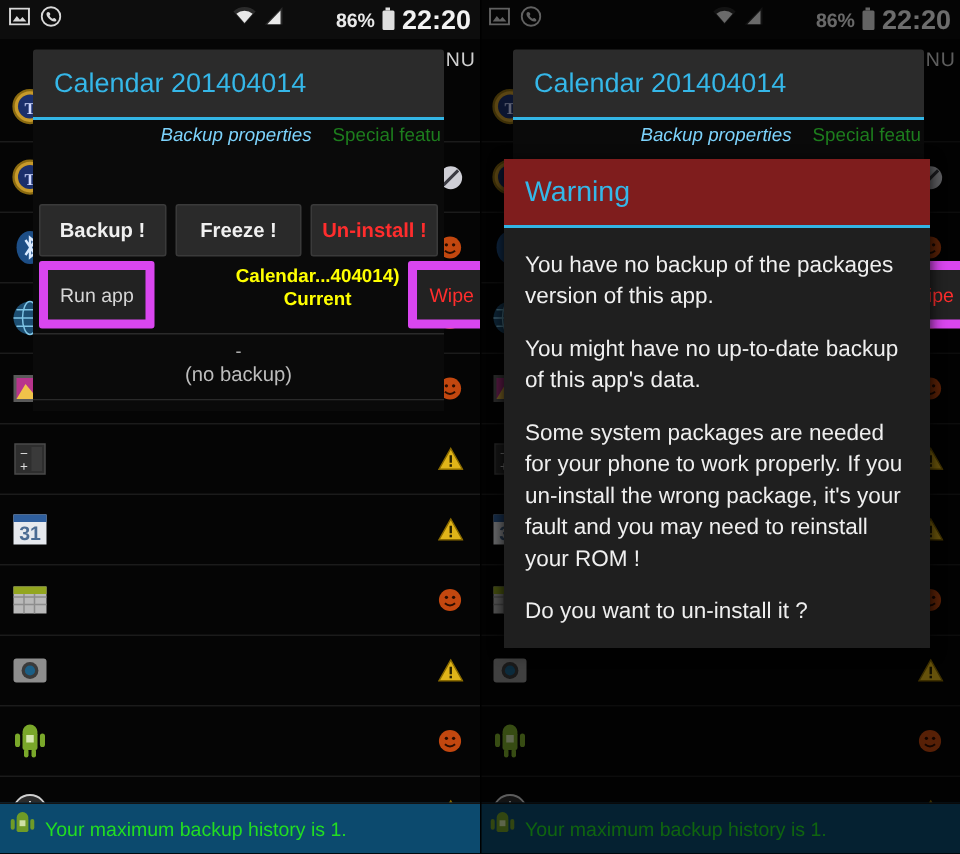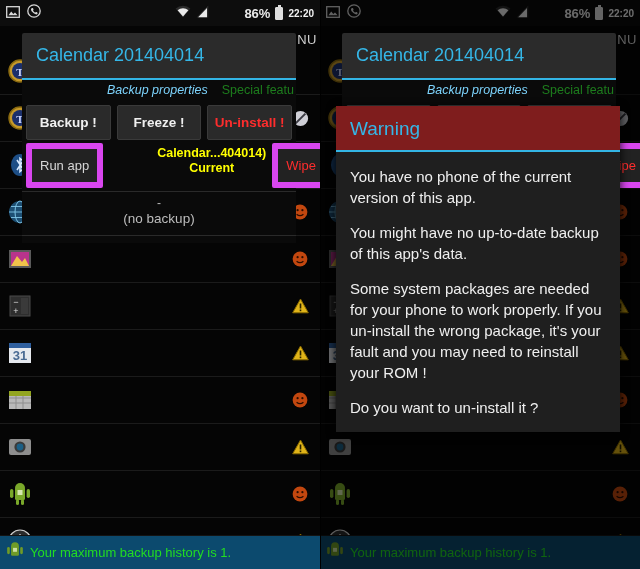--- a/index.html
+++ b/index.html
@@ -30,21 +30,21 @@
     padding: 0 6px;
     z-index: 60;
   }
   .sb-left { display: flex; align-items: center; gap: 7px; }
   .sb-right { margin-left: auto; display: flex; align-items: center; gap: 5px; }
   .sb-ico { display: block; }
   .sb-text {
     color: #e9e9e9; font-size: 13px; font-weight: bold;
     letter-spacing: 0px; line-height: 1; margin-left: 30px;
   }
-  .sb-clock { color: #f2f2f2; font-size: 10px; font-weight: bold; }
+  .sb-clock { color: #f2f2f2; font-size: 18px; font-weight: bold; }
   .batt {
     width: 8px; height: 13px; border: 1.5px solid #dedede;
     border-radius: 1px; position: relative; background: #dedede;
   }
   .batt:before {
     content:""; position:absolute; top:-3px; left:1.5px;
     width:3px; height:2px; background:#dedede;
   }
 
   
@@ -128,20 +128,21 @@
   }
   .ac-btn {
     flex: 1;
     background: #2a2a2a;
     border: 1px solid #3a3a3a;
     border-radius: 2px;
     padding: 9px 2px;
     text-align: center;
     font-size: 13.5px; font-weight: bold;
     color: #f0f0f0;
+    margin-top: 31px;
   }
   .ac-btn.danger { color: #ff2d2d; }
   .ac-btnrow2 { display: flex; align-items: stretch; padding: 0 4px 3px 4px; gap: 6px; }
   .ac-btn-sm {
     background: #222; border: 6px solid #d946ef; border-radius: 2px;
     color: #d6d6d6; font-size: 13px;
     padding: 9px 8px; text-align: center; white-space: nowrap;
   }
   .ac-cur {
     flex: 1; text-align: center;
@@ -765,21 +766,21 @@
       </div>
     </div>
 
     <div class="scrim"></div>
 
     <div class="warndlg">
       <div class="wd-head">
         <div class="wd-title">Warning</div>
       </div>
       <div class="wd-body">
-        <p class="wd-p">You have no phone of the current version of this app.</p>
+        <p class="wd-p">You have no backup of the packages version of this app.</p>
         <p class="wd-p">You might have no up-to-date backup of this app's data.</p>
         <p class="wd-p">Some system packages are needed for your phone to work properly. If you un-install the wrong package, it's your fault and you may need to reinstall your ROM !</p>
         <p class="wd-p">Do you want to un-install it ?</p>
       </div>
     </div>
   </div>
 
   <div class="divider-v"></div>
 </div>
 

